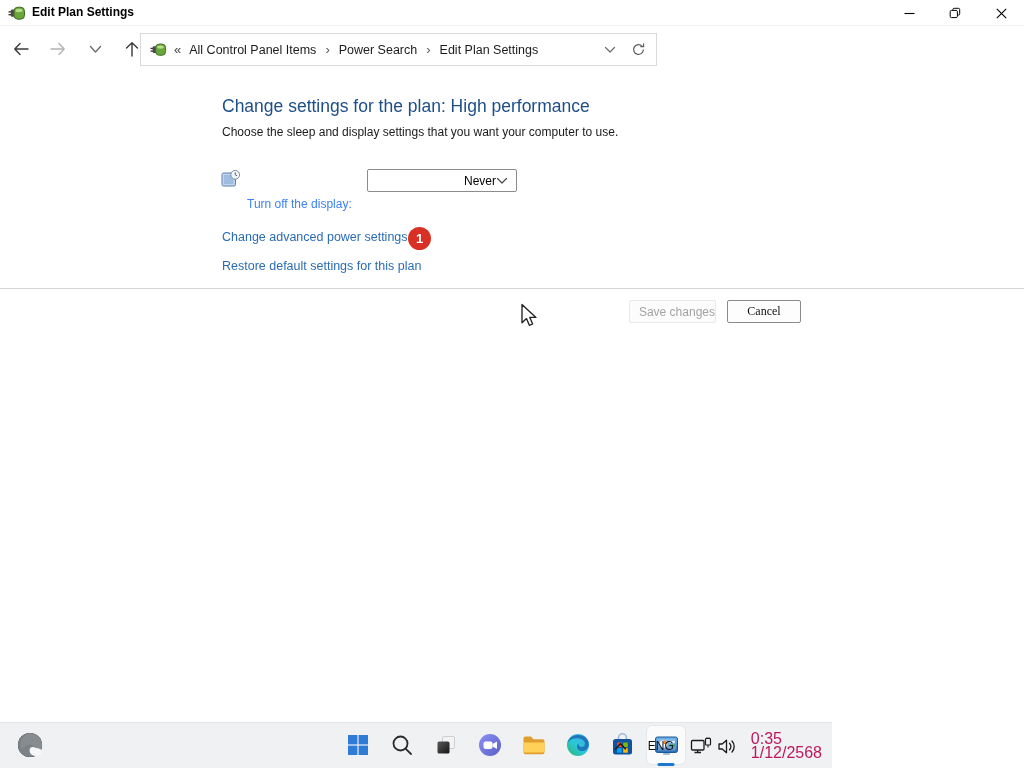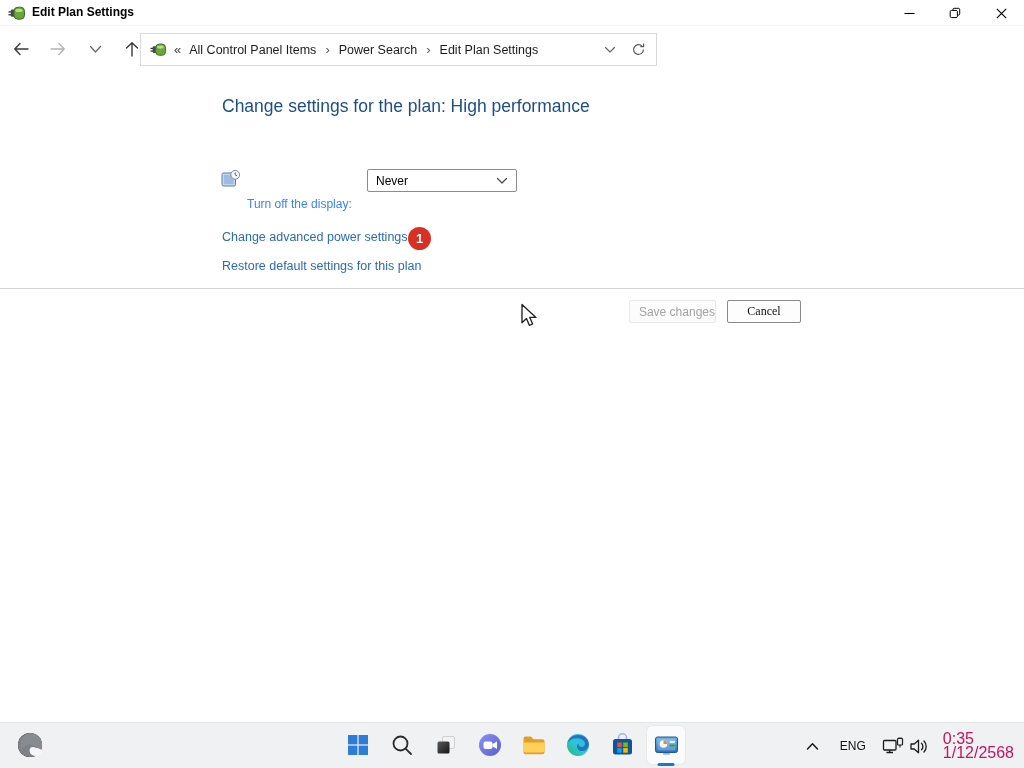--- a/index.html
+++ b/index.html
@@ -28,36 +28,36 @@
   .searchbox { position:absolute; left:678px; top:7px; width:322px; height:33px; border:1px solid #d9d9d9; background:#fff; display:flex; align-items:center; }
   .searchbox input { flex:1; height:100%; border:none; outline:none; padding:0 10px; font-size:12.5px; font-family:inherit; color:#333; background:transparent; }
   .searchbox input::placeholder { color:#606060; opacity:1; }
   .search-mag { width:30px; display:flex; align-items:center; justify-content:center; }
 
   
   .page-heading { position:absolute; left:222px; top:96px; font-size:17.5px; font-weight:normal; color:#1d4e8a; }
   .page-sub { position:absolute; left:222px; top:125px; font-size:12px; color:#1a1a1a; }
   .display-row-icon { position:absolute; left:221px; top:169px; width:20px; height:20px; }
   .display-row-label { position:absolute; left:247px; top:173px; font-size:12px; color:#3b82f6;margin-top:24px; }
-  .combo { position:absolute; left:367px; top:169px; width:150px; height:23px; background:#fff; border:1px solid #8c8c8c; border-radius:2px; display:flex; align-items:center; padding:0 8px; cursor:default; }
+  .combo { position:absolute; left:367px; top:169px; width:150px; height:23px; background:#fff; border:1px solid #8c8c8c; border-radius:2px; display:flex; align-items:center; padding:0 8px; cursor:default;text-align:right; }
   .combo-value { flex:1; font-size:12px; color:#000; }
   .link { position:absolute; left:222px; font-size:12.5px; color:#2b6cb5; cursor:pointer; }
   .link-1 { top:230px; }
   .link-2 { top:259px; }
   .badge { position:absolute; left:408px; top:227px; width:23px; height:23px; border-radius:50%; background:#d93025; color:#fff; font-size:13px; font-weight:bold; display:flex; align-items:center; justify-content:center; }
   .divider { position:absolute; left:0; top:288px; width:1024px; height:1px; background:#d4d4d4; }
   .btn { position:absolute; top:300px; height:23px; font-size:12px; font-family:inherit; border-radius:2px; }
   .btn-save { left:629px; width:87px; background:#fcfcfc; border:1px solid #e8e8e8; color:#a3a3a3;text-align:right; }
   .btn-cancel { left:727px; width:74px; background:#fdfdfd; border:1px solid #8a8a8a; color:#111;font-family:Liberation Serif, serif; }
 
   
   .cursor { position:absolute; left:517px; top:303px; pointer-events:none; }
 
   
-  .taskbar { position:absolute; left:0; top:722px; width:1024px; height:46px; background:#f0f1f3; border-top:1px solid #e3e4e6; }
+  .taskbar { position:absolute; left:0; top:722px; width:832px; height:46px; background:#f0f1f3; border-top:1px solid #e3e4e6; }
   .tb-logo { position:absolute; left:16px; top:8px; width:30px; height:30px; }
   .tb-center { position:absolute; left:512px; top:3px; transform:translateX(-50%); display:flex; gap:6px; }
   .tb-slot { width:38px; height:38px; border-radius:5px; display:flex; align-items:center; justify-content:center; position:relative; }
   .tb-slot.active { background:#fbfbfc; box-shadow:0 0 0 1px rgba(0,0,0,0.04); }
   .tb-pill { position:absolute; left:50%; transform:translateX(-50%); bottom:-2px; width:17px; height:3px; border-radius:2px; background:#1a78d0; }
   .tb-tray { position:absolute; right:10px; top:0; height:46px; display:flex; align-items:center; }
   .tray-chevron { width:30px; display:flex; justify-content:center; }
   .tray-lang { font-size:12px; color:#111; padding:0 12px; }
   .tray-icons { display:flex; align-items:center; gap:5px; padding:0 8px 0 4px; }
   .tray-clock { text-align:left; font-size:16px; color:#be185d; line-height:14.5px; padding-left:6px; min-width:62px; }
@@ -148,20 +148,21 @@
         <svg width="15" height="15" viewBox="0 0 16 16">
           <path d="M13.2 8 a5.2 5.2 0 1 1-1.6-3.75" fill="none" stroke="#5a5a5a" stroke-width="1.3"></path>
           <path d="M13.4 1.6 V5 h-3.4" fill="none" stroke="#5a5a5a" stroke-width="1.3"></path>
         </svg>
       </button>
     </div>
 
   </div>
 
   <div class="page-heading">Change settings for the plan: High performance</div>
+  <div class="page-sub">Choose the sleep and display settings that you want your computer to use.</div>
 
   <span class="display-row-icon">
     <svg viewBox="0 0 20 20" width="20" height="20">
       <rect x="1" y="4" width="13.5" height="13" rx="1.5" fill="#c3d6ee" stroke="#5d7fae" stroke-width="1"></rect>
       <rect x="3" y="6" width="9.5" height="9" fill="#9dbce0"></rect>
       <circle cx="14.2" cy="5.8" r="4.4" fill="#f2f5f9" stroke="#7e8ba0" stroke-width="1"></circle>
       <path d="M14.2 3.4 V5.8 L16 6.8" fill="none" stroke="#51607a" stroke-width="1"></path>
     </svg>
   </span>
   <span class="display-row-label">Turn off the display:</span>

